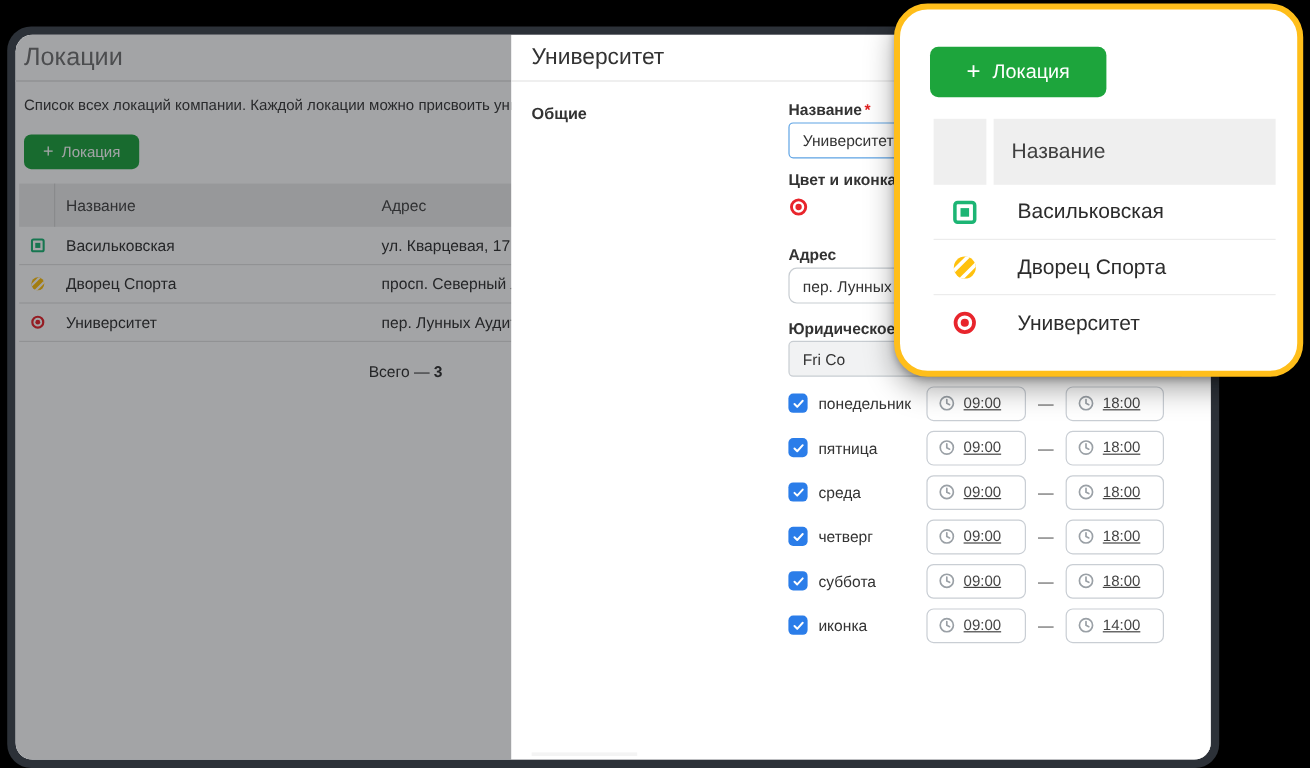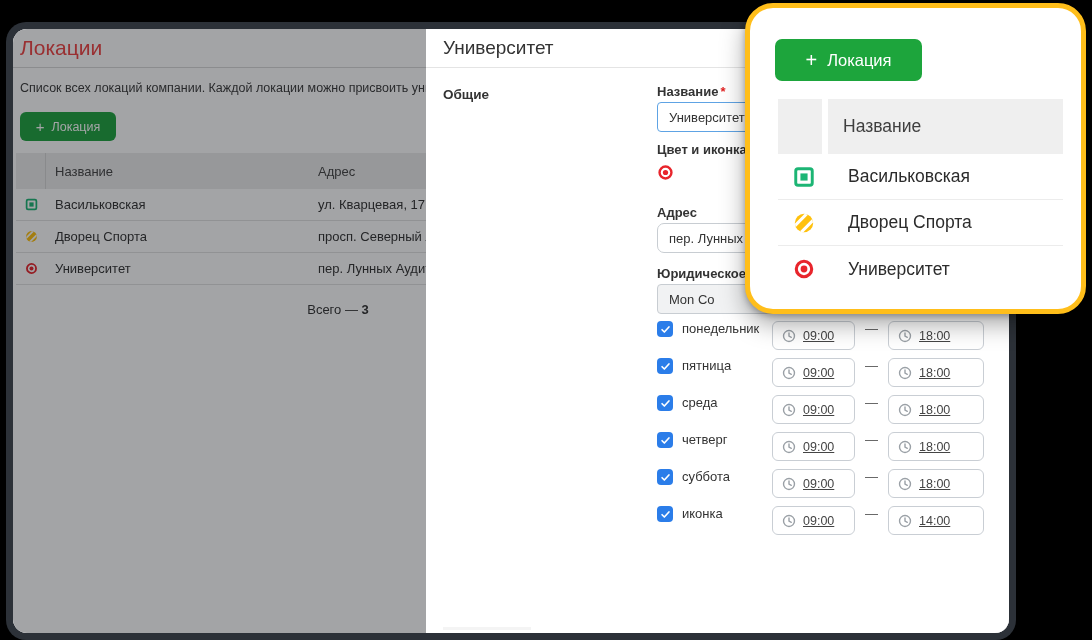--- a/index.html
+++ b/index.html
@@ -6,21 +6,21 @@
   *{box-sizing:border-box;font-family:"Liberation Sans","DejaVu Sans",sans-serif;}
   .canvas{position:relative;width:1092px;height:640px;background:#000;border-radius:12px;overflow:hidden;}
 
   
   .frame{position:absolute;left:6px;top:22px;width:1010px;height:618px;background:#2c3138;border-radius:20px;}
   .window{position:absolute;left:7px;top:7px;right:7px;bottom:7px;background:#fff;border-radius:14px;overflow:hidden;}
 
   
   .page{position:absolute;inset:0;background:#fff;z-index:1;}
   .page-header{position:absolute;left:0;top:0;width:100%;height:39px;border-bottom:1px solid #d9d9d9;}
-  .page-title{position:absolute;left:7px;top:7px;font-size:21px;color:#ef4444;}
+  .page-title{position:absolute;left:7px;top:7px;font-size:21px;color:#737373;}
   .page-desc{position:absolute;left:7px;top:52px;font-size:12.5px;color:#3a3a3a;white-space:nowrap;}
   .btn-green{display:flex;align-items:center;justify-content:center;gap:7px;background:#1fa440;color:#fff;border:none;border-radius:6px;cursor:pointer;}
   .page-add{position:absolute;left:7px;top:83px;width:96px;height:29px;font-size:12.5px;}
   .plus{font-size:15px;line-height:1;position:relative;top:-0.5px;}
 
   .tbl{position:absolute;left:3px;top:124px;width:640px;}
   .tbl-head{display:flex;height:36px;background:#ececec;align-items:stretch;font-size:13px;color:#454545;}
   .tbl-head .c-icon{width:30px;border-right:1px solid #d6d6d6;}
   .tbl-head .c-name{width:266px;display:flex;align-items:center;padding-left:9px;}
   .tbl-head .c-addr{flex:1;display:flex;align-items:center;padding-left:6px;}
@@ -41,29 +41,29 @@
   .form-col{position:absolute;left:231px;top:0;width:330px;}
   .f-label{font-size:13px;font-weight:700;color:#333;height:16px;line-height:16px;}
   .req{color:#e02020;margin-left:2px;}
   .inp{width:100%;height:30px;border:1px solid #c8cdd2;border-radius:7px;background:#fff;display:flex;align-items:center;padding:0 11px;font-size:13px;color:#333;}
   .inp.focus{border:1.5px solid #5ea3e4;border-radius:4px;}
   .caret{display:inline-block;width:1.5px;height:15px;background:#222;margin-left:1px;}
   .sel{width:100%;height:30px;border:1px solid #c8cdd2;border-radius:4px;background:#f1f2f3;display:flex;align-items:center;padding:0 11px;font-size:13px;color:#333;cursor:pointer;}
   .mt2{margin-top:2px;} .mt6{margin-top:6px;} .mt7{margin-top:7px;} .mt10{margin-top:10px;}
   .mt13{margin-top:13px;} .mt16{margin-top:16px;} .mt23{margin-top:24px;}
   .icon-17{width:17px;height:17px;display:block;cursor:pointer;}
-  .day-row{display:flex;height:30px;margin-bottom:7px;}
+  .day-row{display:flex;align-items:center;height:30px;margin-bottom:7px;}
   .cb{width:16px;height:16px;border-radius:4px;background:#2b7de9;display:flex;align-items:center;justify-content:center;margin-right:9px;cursor:pointer;flex:none;}
   .cb svg{width:11px;height:11px;}
   .cb.unchecked{background:#fff;border:1px solid #c9ced4;}
   .day-label{width:90px;font-size:13px;color:#333;}
   .timebox{width:83px;height:29px;border:1px solid #c9ced4;border-radius:6px;display:flex;align-items:center;gap:7px;padding:0 9px;font-size:12.5px;color:#444;cursor:pointer;flex:none;text-decoration:underline;}
   .timebox .clk{width:14px;height:14px;flex:none;}
   .dash{margin:0 10px;color:#555;font-size:13px;}
-  .timebox.t2{width:96px;}
+  .timebox.t2{width:82px;}
   .drawer-footline{position:absolute;left:17px;top:559px;width:88px;height:3px;background:#f4f4f4;}
 
   
   .callout{position:absolute;left:745px;top:3px;width:341px;height:311px;background:#fff;border:5px solid #ffbe1a;border-radius:28px;z-index:10;box-shadow:0 10px 24px rgba(0,0,0,0.35),0 2px 6px rgba(0,0,0,0.25);}
   .co-add{position:absolute;left:25px;top:31px;width:147px;height:42px;font-size:16.5px;border-radius:7px;gap:10px;background:#1da53c;}
   .co-add .plus{font-size:20px;}
   .co-head{position:absolute;top:91px;height:55px;background:#efefef;}
   .co-head.cell-icon{left:28px;width:44px;}
   .co-head.cell-name{left:78px;width:235px;display:flex;align-items:center;padding-left:15px;font-size:17.5px;color:#3f3f3f;}
   .co-row{position:absolute;left:28px;width:285px;height:46px;display:flex;align-items:center;cursor:pointer;}
@@ -178,21 +178,21 @@
                 <use href="#ic-red"></use>
               </svg>
 
             <div class="f-label mt23">Адрес</div>
             <div class="inp mt2">
               <span>пер. Лунных Ау</span>
             </div>
 
             <div class="f-label mt13">Юридическое л</div>
             <div class="sel mt2">
-              <span>Mon Co</span>
+              <span>Fri Co</span>
             </div>
 
 
             <div class="mt7">
 
               <div class="day-row">
                 <span class="cb">
                     <svg viewBox="0 0 24 24">
                       <use href="#ic-check"></use>
                     </svg>

